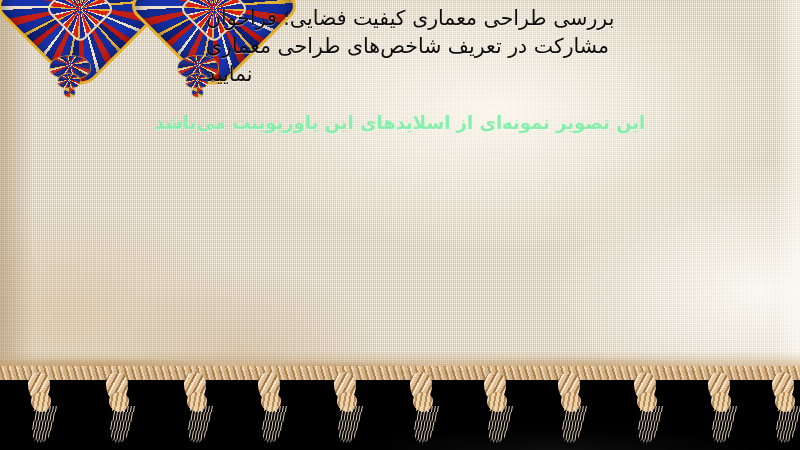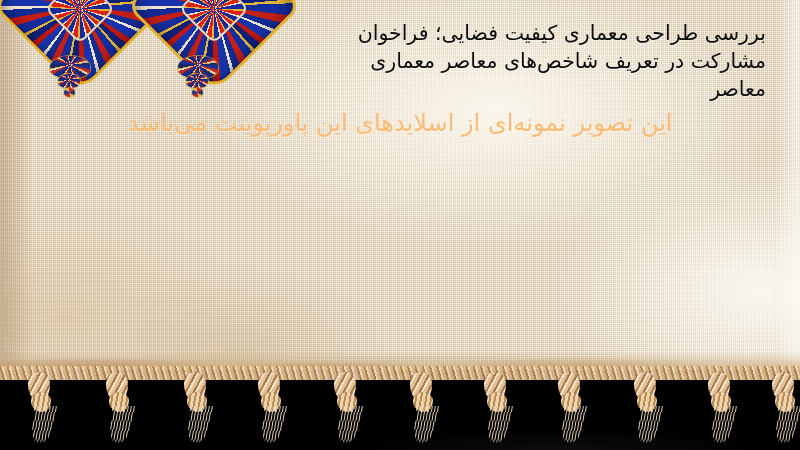--- a/index.html
+++ b/index.html
@@ -204,47 +204,47 @@
 
   
   .text-layer {
     position: absolute;
     left: 0; top: 0;
     width: 800px; height: 450px;
   }
   .title-block {
     position: absolute;
     right: 34px;
-    top: 19px;
+    top: 4px;
     width: 560px;
-    text-align: right;
+    text-align: left;
     direction: rtl;
   }
   .title-line {
     font-size: 20.5px;
     line-height: 28px;
     color: #0c0c0c;
     font-weight: 500;
     letter-spacing: 0;
     text-shadow: 0 1px 0 rgba(255,255,255,0.45);
     white-space: nowrap;
   }
   .body-block {
     position: absolute;
     left: 0;
     top: 104px;
     width: 800px;
     text-align: center;
     direction: rtl;
   }
   .body-line {
-    font-size: 24px;
+    font-size: 18px;
     line-height: 38px;
-    color: #fdba74;
-    font-weight: 400;
+    color: #86efac;
+    font-weight: 700;
     text-shadow: 0 1px 0 rgba(255,255,255,0.40);
     white-space: nowrap;
   }
 </style>
 </head>
 <body>
 
 <div id="slide">
 
   <div class="carpet-field"></div>
@@ -319,22 +319,22 @@
   <div class="tassel" style="left:766px;">
       <span class="knot"></span>
       <span class="knot2"></span>
       <span class="hair"></span>
     </div>
 
   <div class="text-layer">
 
     <div class="title-block">
       <div class="title-line">بررسی طراحی معماری کیفیت فضایی؛ فراخوان</div>
-      <div class="title-line">مشارکت در تعریف شاخص‌های معاصر معماری</div>
-      <div class="title-line">معاصر</div>
+      <div class="title-line">مشارکت در تعریف شاخص‌های طراحی معماری</div>
+      <div class="title-line">نمایید</div>
     </div>
 
     <div class="body-block">
       <div class="body-line">این تصویر نمونه‌ای از اسلایدهای این پاورپوینت می‌باشد</div>
     </div>
 
   </div>
 
 </div>
 

